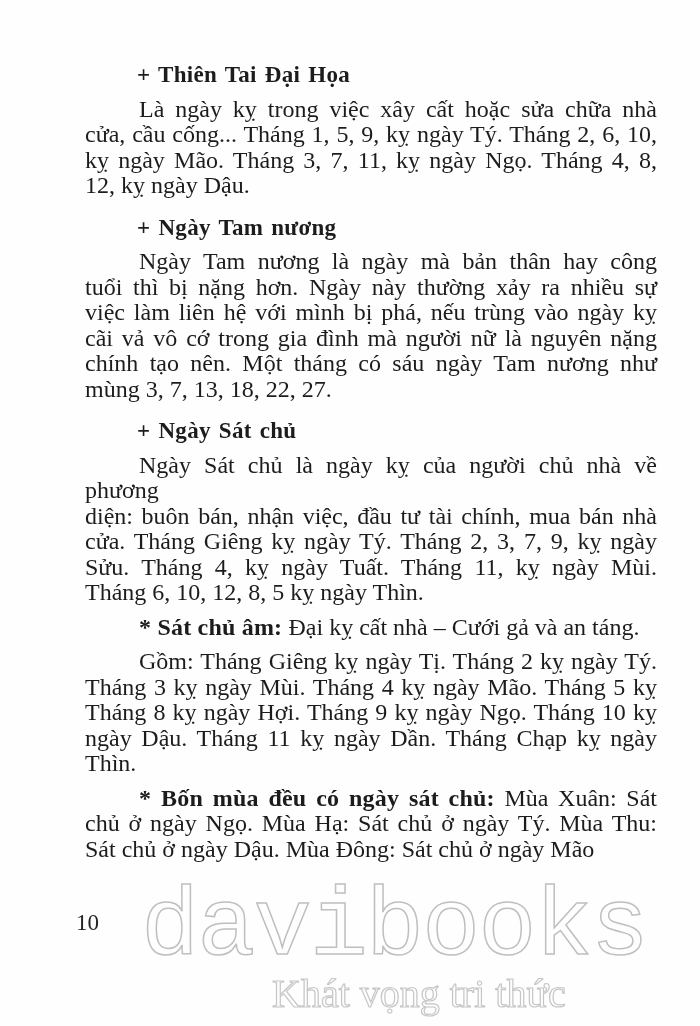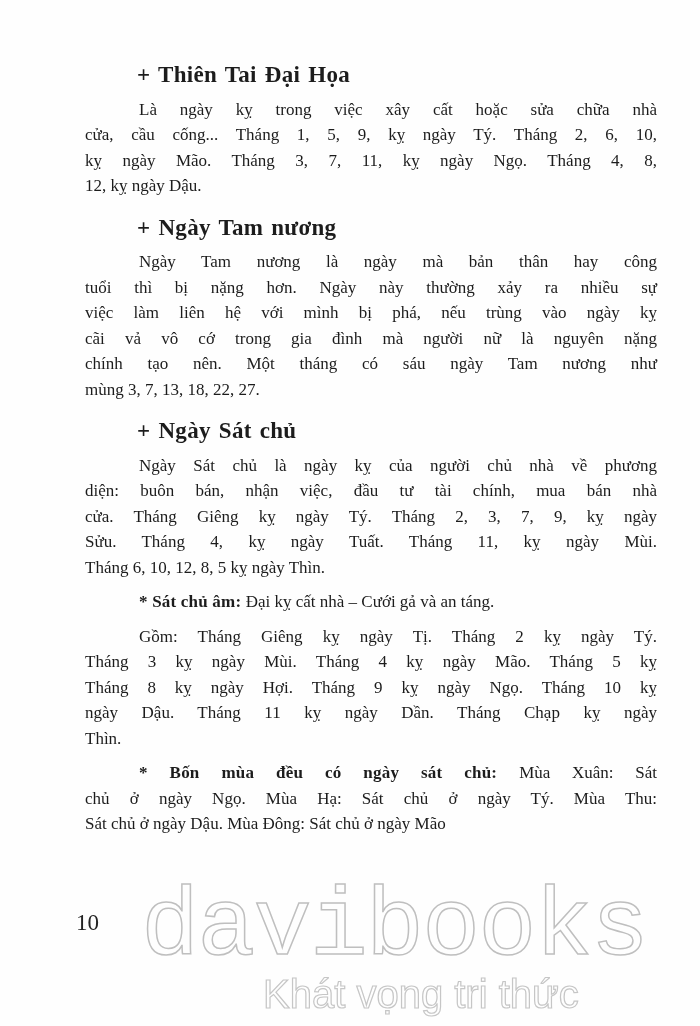--- a/index.html
+++ b/index.html
@@ -24,21 +24,21 @@
     font-size: 23px;
     font-weight: bold;
     line-height: 25.5px;
     margin: 16px 0 9px 52px;
     letter-spacing: 0.3px;
     word-spacing: 2px;
   }
   .heading:first-child { margin-top: 0; }
   .para {
     margin: 0 0 9px 0;
-    font-size: 17px;
+    font-size: 24px;
     line-height: 25.5px;
   }
   .line {
     display: block;
     text-align: justify;
   }
   .line.fill { text-align-last: justify; }
   .line.indent { text-indent: 54px; }
   .seg.bold { font-weight: bold; letter-spacing: 0.2px; }
   .page-number {
@@ -57,26 +57,26 @@
     left: 141px; top: 880px;
     font-size: 97px;
     line-height: 1;
     letter-spacing: -2px;
     color: transparent;
     -webkit-text-stroke: 1.5px #bfbfbf;
     font-family: Liberation Mono, monospace;
   }
   .wm-tagline {
     position: absolute;
-    left: 263px; top: 974px;
+    left: 272px; top: 974px;
     font-size: 40px;
     line-height: 1;
     color: transparent;
     -webkit-text-stroke: 1.2px #c6c6c6;
-    font-family: Liberation Sans, sans-serif;
+    font-family: Liberation Serif, serif;
   }
 </style>
 </head>
 <body>
 
 <div class="page">
   <main class="text-column">
       <h2 class="heading">+ Thiên Tai Đại Họa</h2>
       <p class="para">
         <span class="line indent fill">Là ngày kỵ trong việc xây cất hoặc sửa chữa nhà</span>

